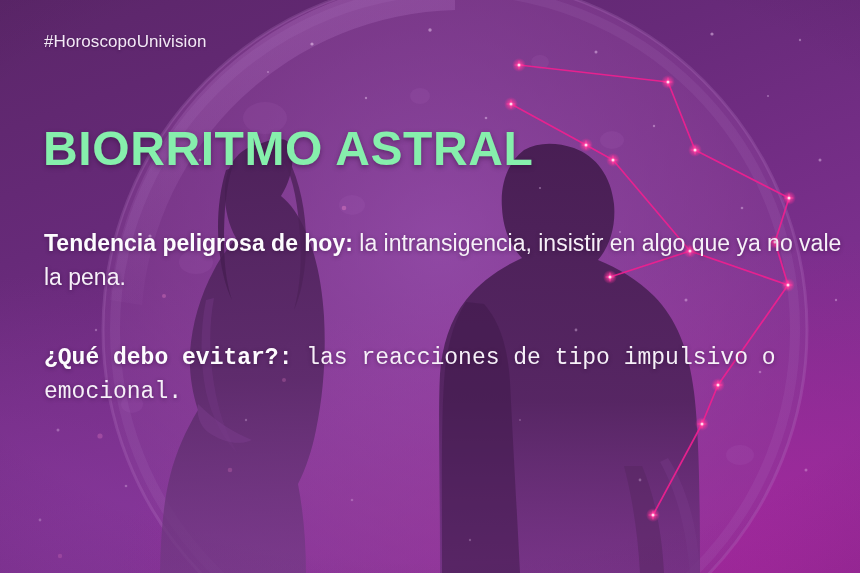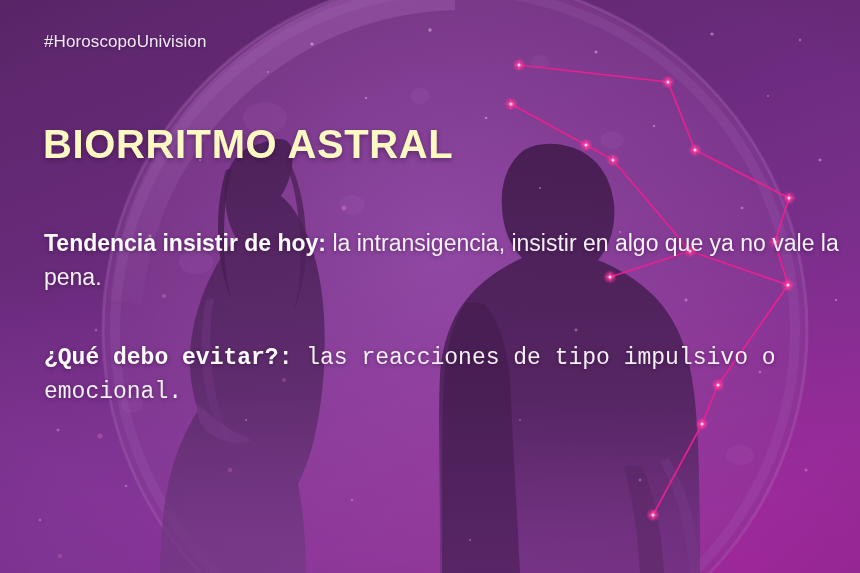--- a/index.html
+++ b/index.html
@@ -48,24 +48,24 @@
     font-size: 17px;
     letter-spacing: 0.1px;
     color: #f3e9f6;
     font-weight: 400;
     text-shadow: 0 1px 3px rgba(40,6,48,0.45);
   }
   #headline {
     position: absolute;
     left: 35px;
     top: 95px;
-    font-size: 40px;
+    font-size: 48px;
     line-height: 44px;
     font-weight: bold;
-    color: #fef9c3;
+    color: #86efac;
     letter-spacing: 0.6px;
     text-shadow: 0 2px 5px rgba(40,6,48,0.42);
   }
   .para {
     position: absolute;
     left: 36px;
     width: 800px;
     font-size: 23px;
     line-height: 34px;
     color: #f6f0f8;
@@ -356,21 +356,21 @@
 
   <div class="layer" id="vignette"></div>
 
   <div id="text-block">
 
     <div id="hashtag">#HoroscopoUnivision</div>
 
     <h1 id="headline">BIORRITMO ASTRAL</h1>
 
     <p class="para" id="para-1">
-      <span class="lead">Tendencia insistir de hoy:</span><span> la intransigencia, insistir en algo que ya no vale la pena.</span>
+      <span class="lead">Tendencia peligrosa de hoy:</span><span> la intransigencia, insistir en algo que ya no vale la pena.</span>
     </p>
 
     <p class="para" id="para-2">
       <span class="lead">¿Qué debo evitar?:</span><span> las reacciones de tipo impulsivo o emocional.</span>
     </p>
 
   </div>
 </div>
 
 </body></html>

